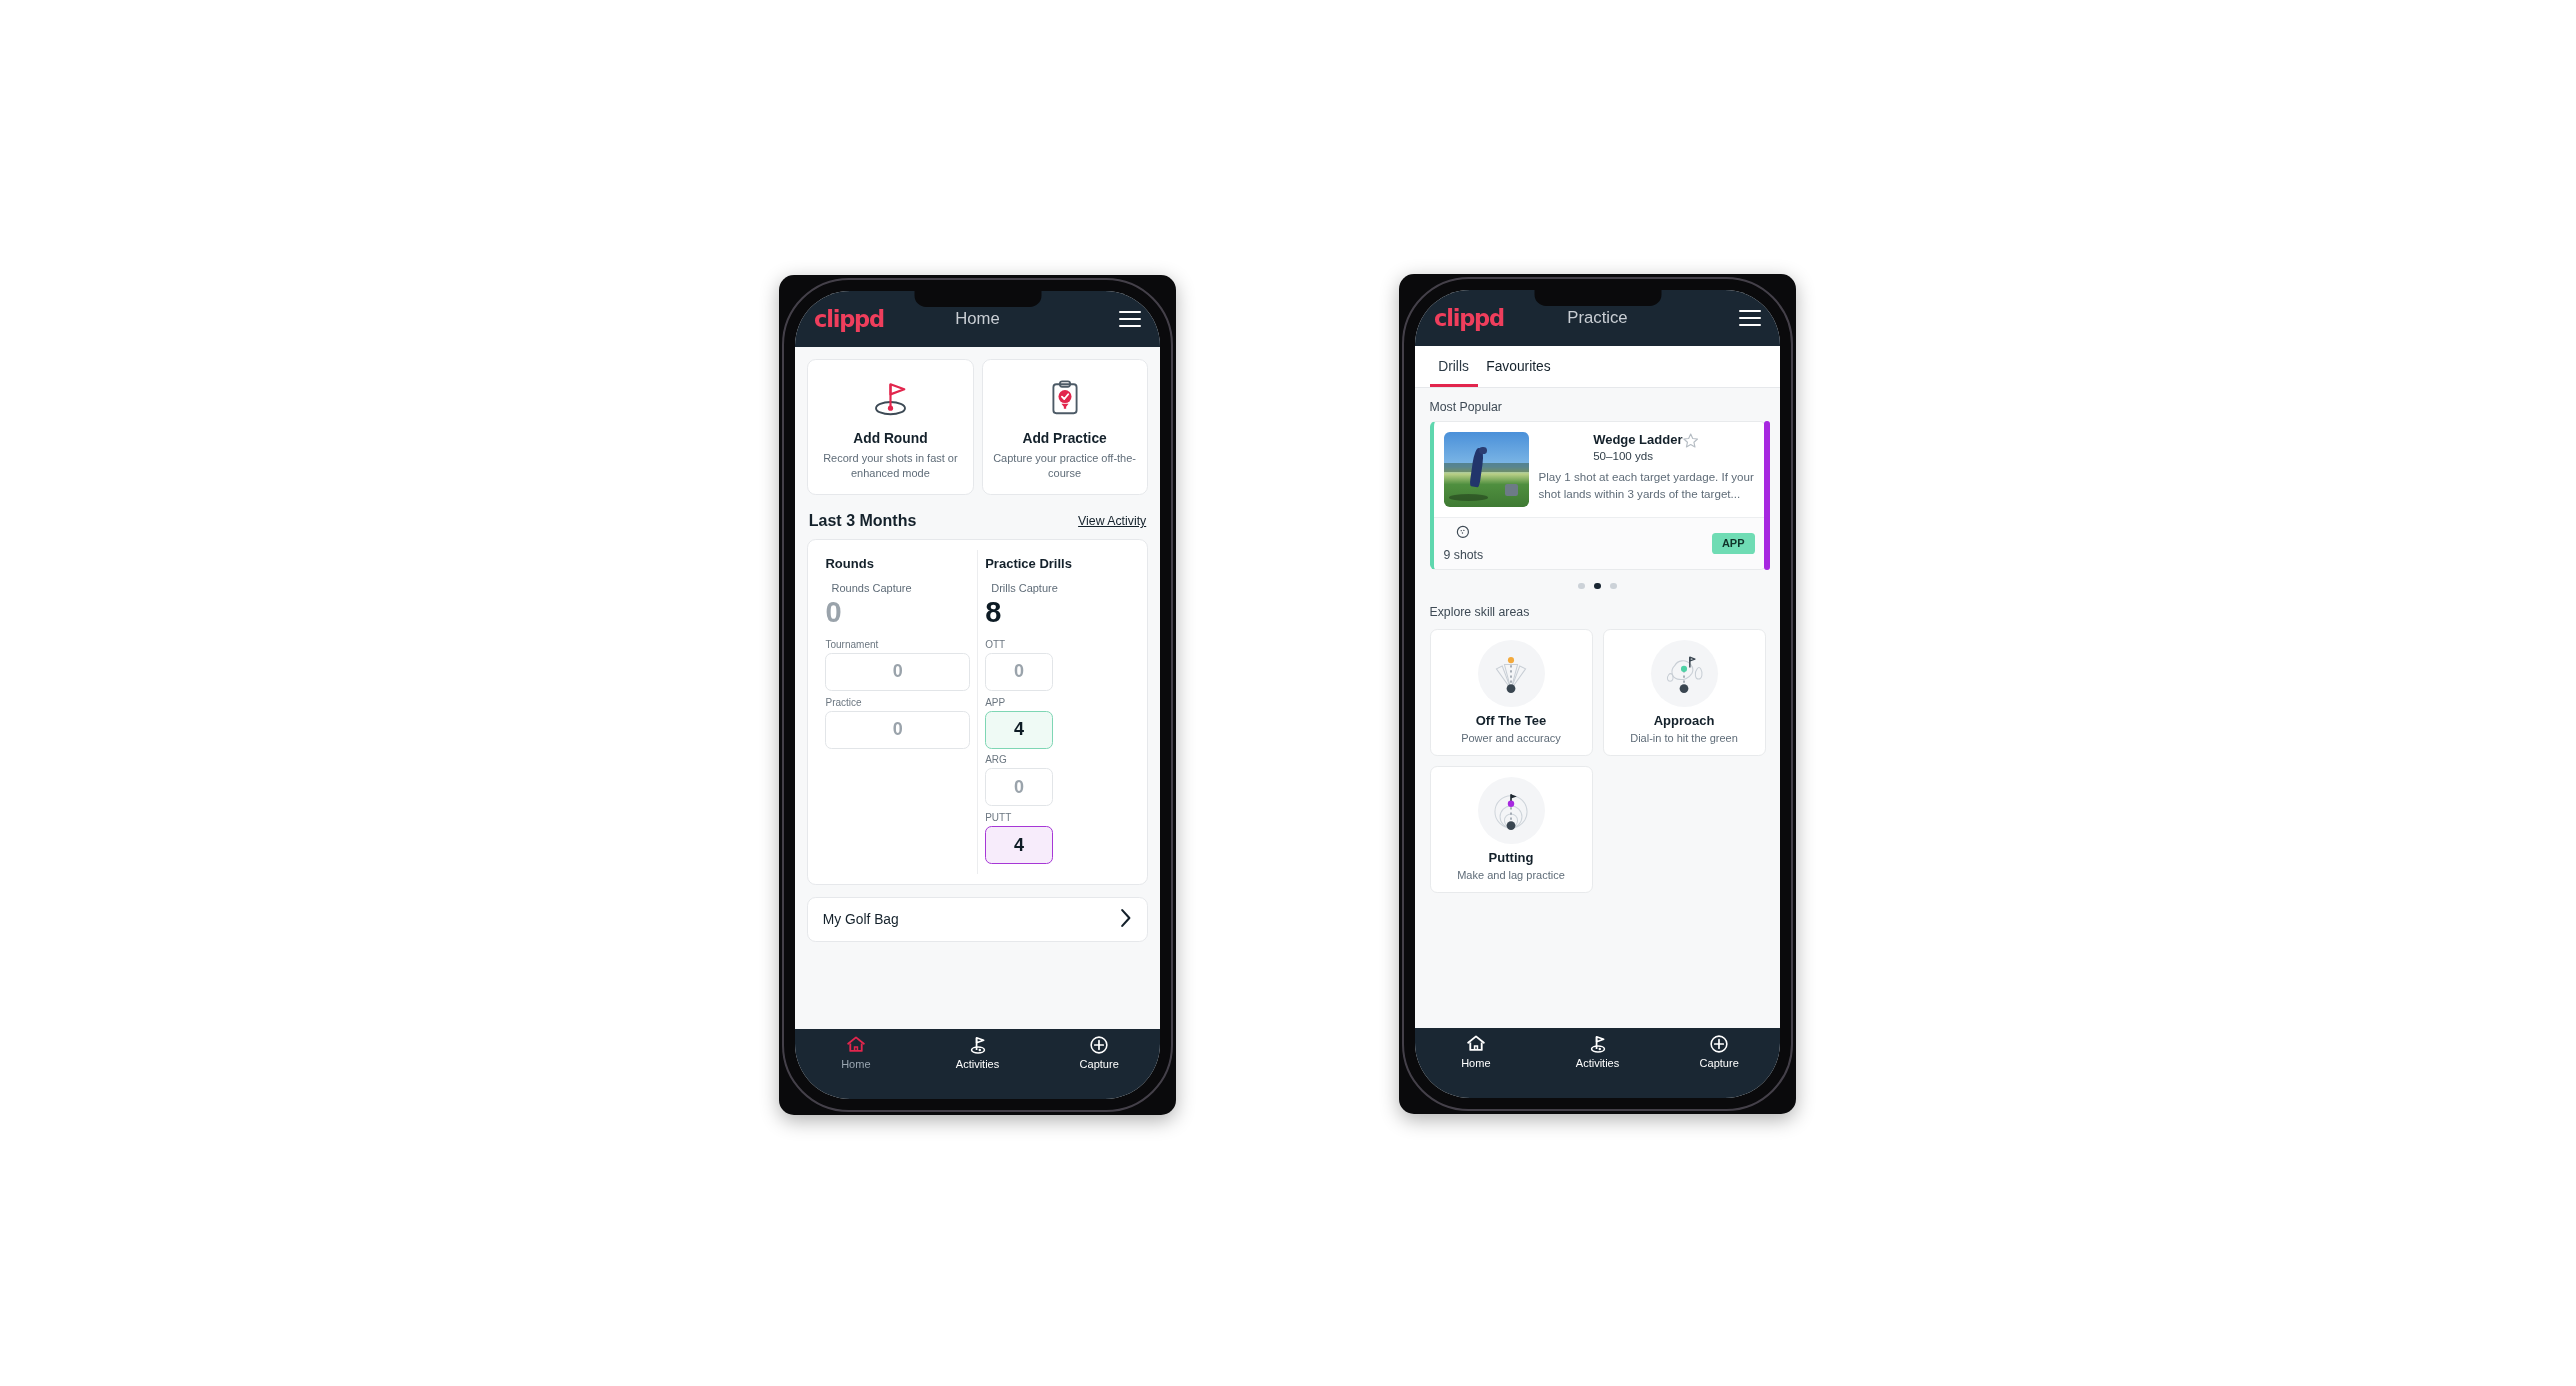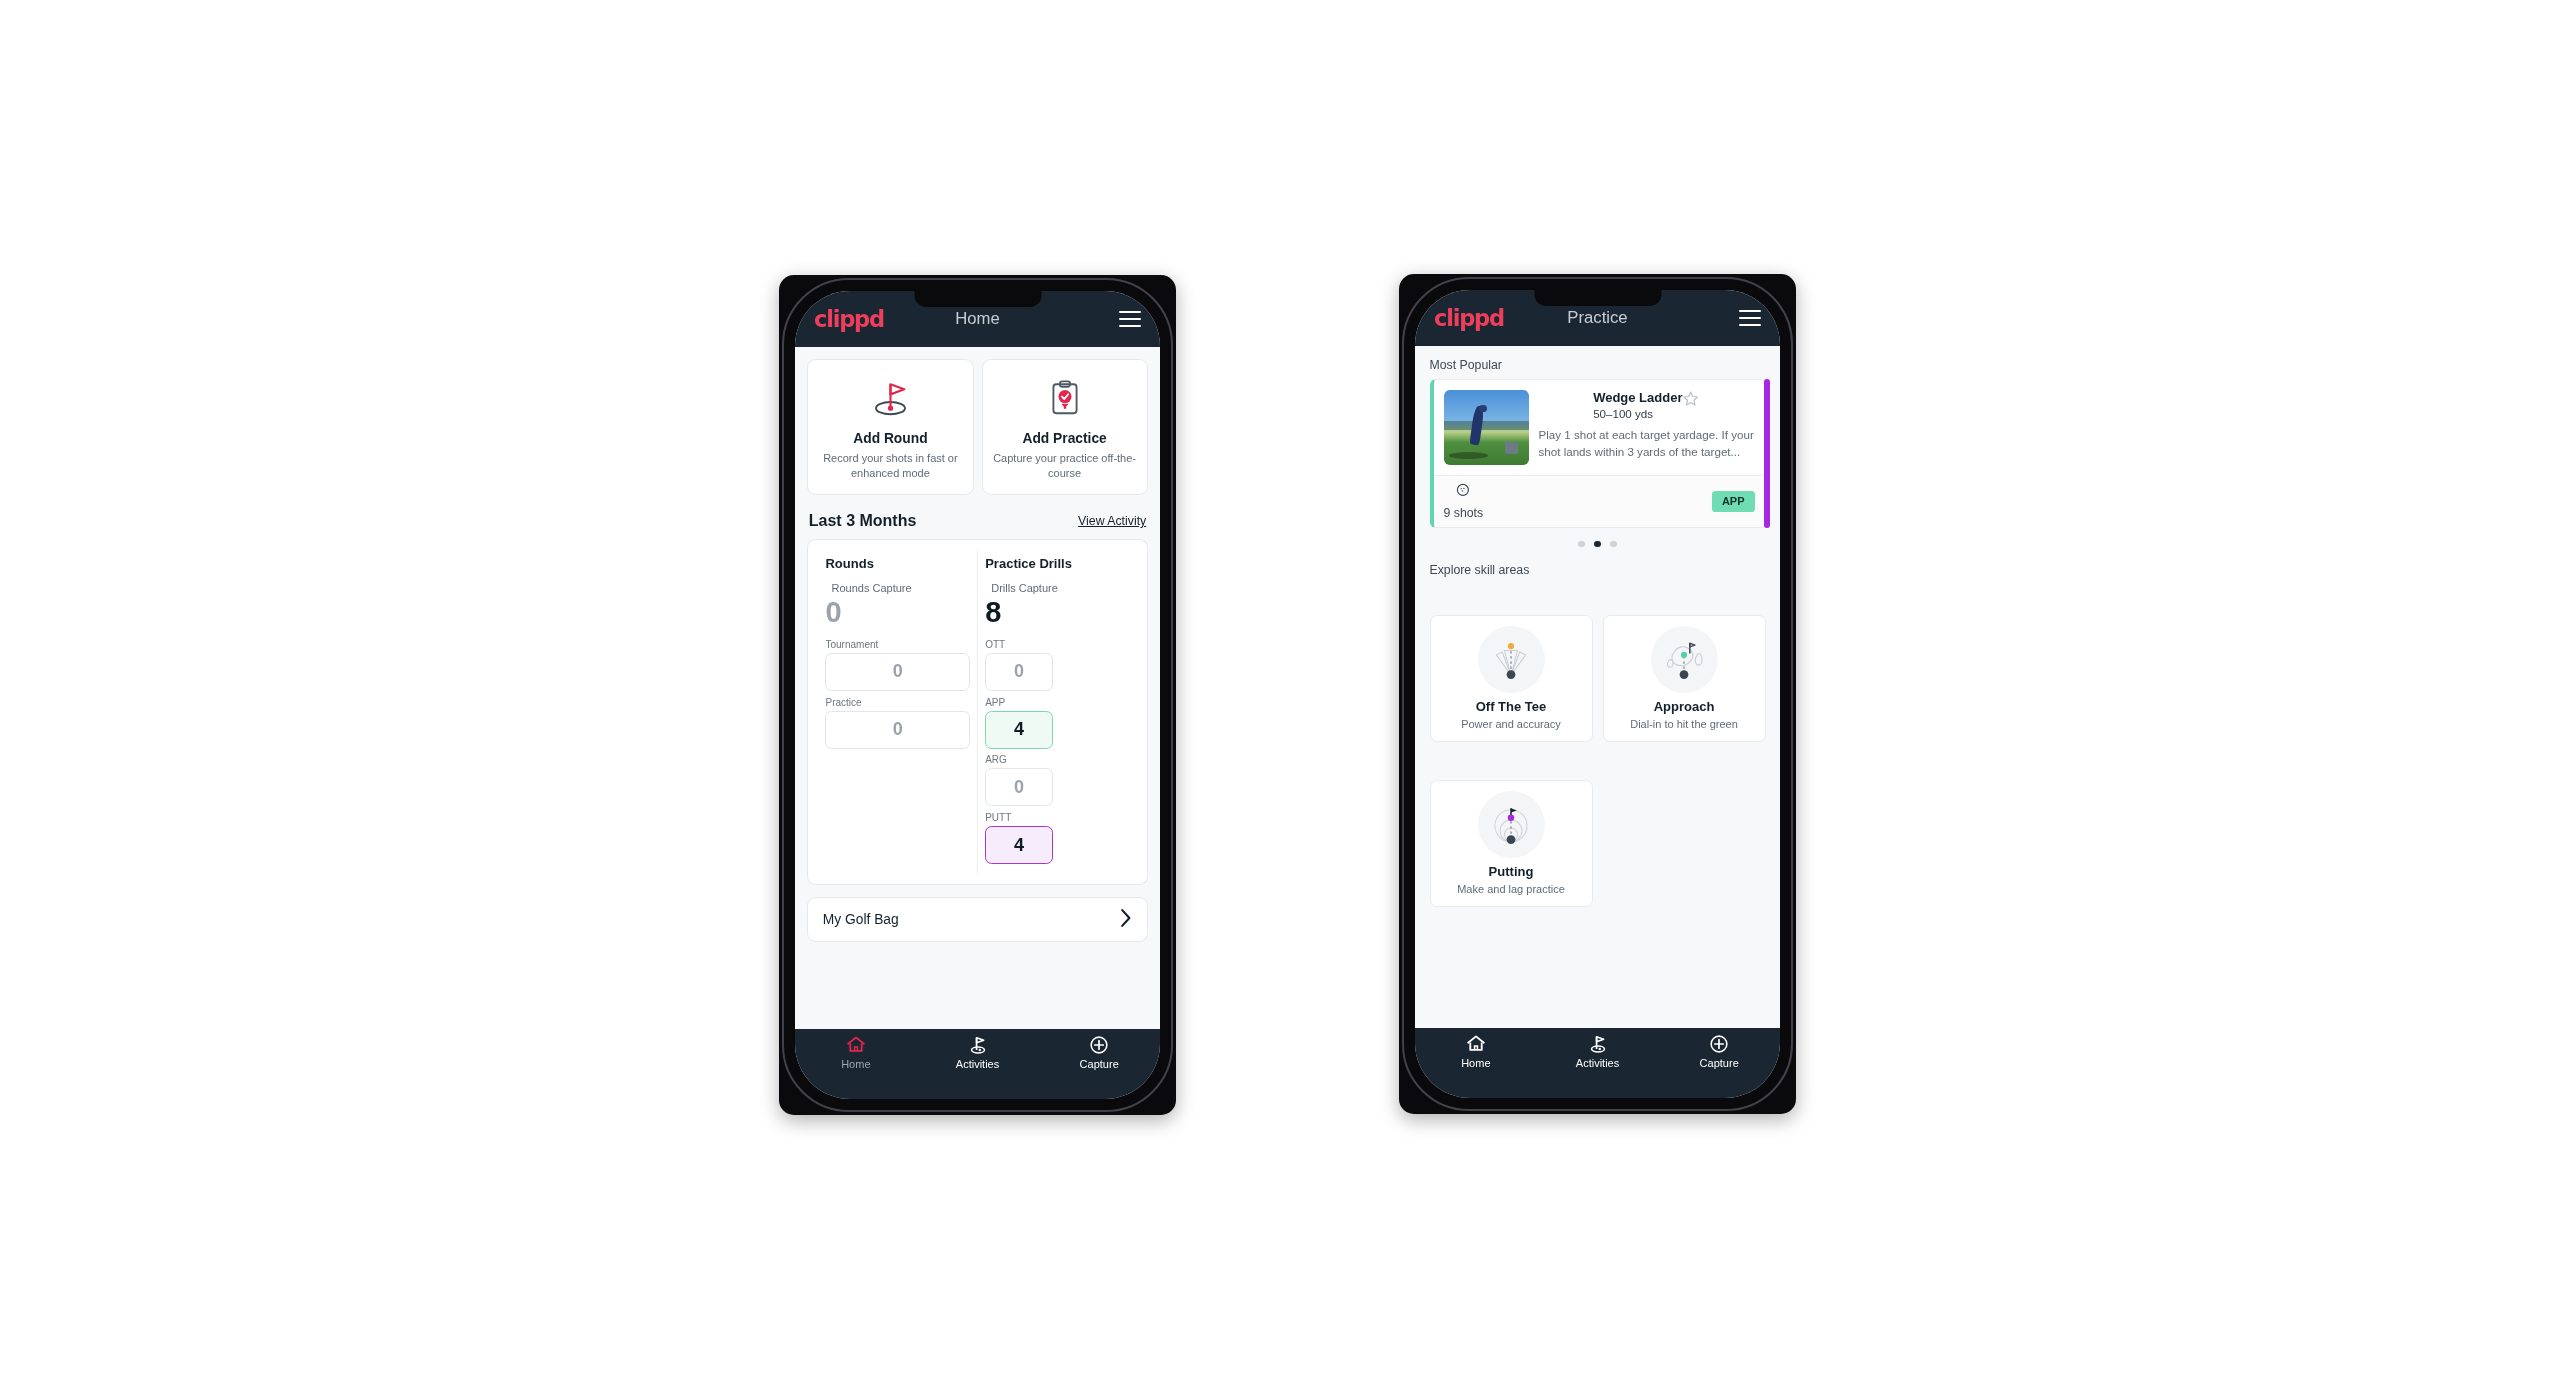--- a/index.html
+++ b/index.html
@@ -249,21 +249,20 @@
     display: flex; flex-wrap: wrap; gap: 10px;
     padding: 2.9px 14.5px 0 14.5px;
   }
   .skill-card {
     width: calc(50% - 5px);
     background: #ffffff;
     border: 0.7px solid #e8eaec;
     border-radius: 7.2px;
     padding: 10px 5.8px 11.6px;
     text-align: center;
-    margin-top: 28px;
   }
   .skill-icon {
     width: 67px; height: 67px; margin: 0 auto 5.8px;
     background: #f4f5f7; border-radius: 50%;
     display: flex; align-items: center; justify-content: center;
   }
   .skill-title { font-size: 13px; font-weight: 700; color: #14212b; margin-bottom: 3.6px; }
   .skill-sub { font-size: 11px; color: #5f6c78; }
 </style>
 </head>
@@ -420,20 +419,24 @@
       <div class="appbar">
         <div class="logo">clippd</div>
         <div class="appbar-title">Practice</div>
         <div class="hamburger">
           <span></span>
             <span></span>
             <span></span>
         </div>
       </div>
 
+      <div class="tabs">
+        <div class="tab sel">Drills</div>
+        <div class="tab strong">Favourites</div>
+      </div>
 
       <div class="body">
 
         <div class="sec-label">Most Popular</div>
 
         <div class="carousel">
           <div class="drill-card">
             <div class="drill-top">
               <div class="drill-thumb">
                 <div class="trees"></div>

